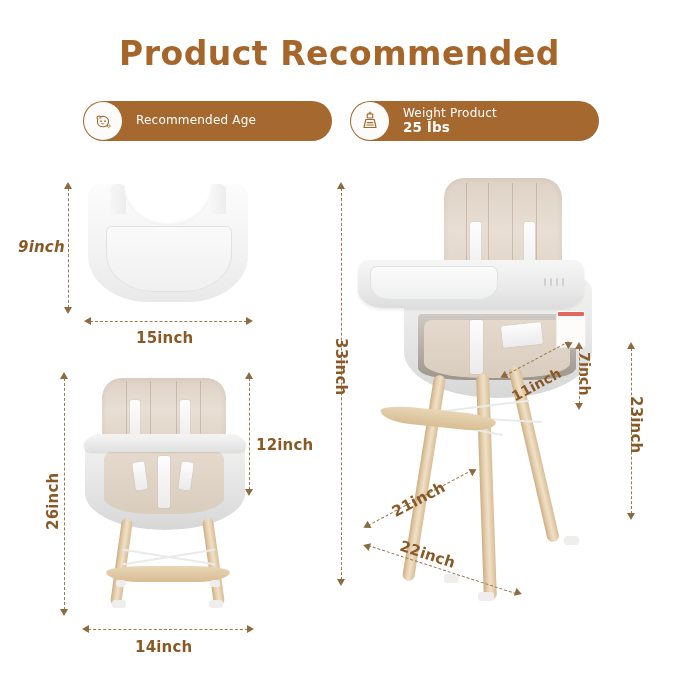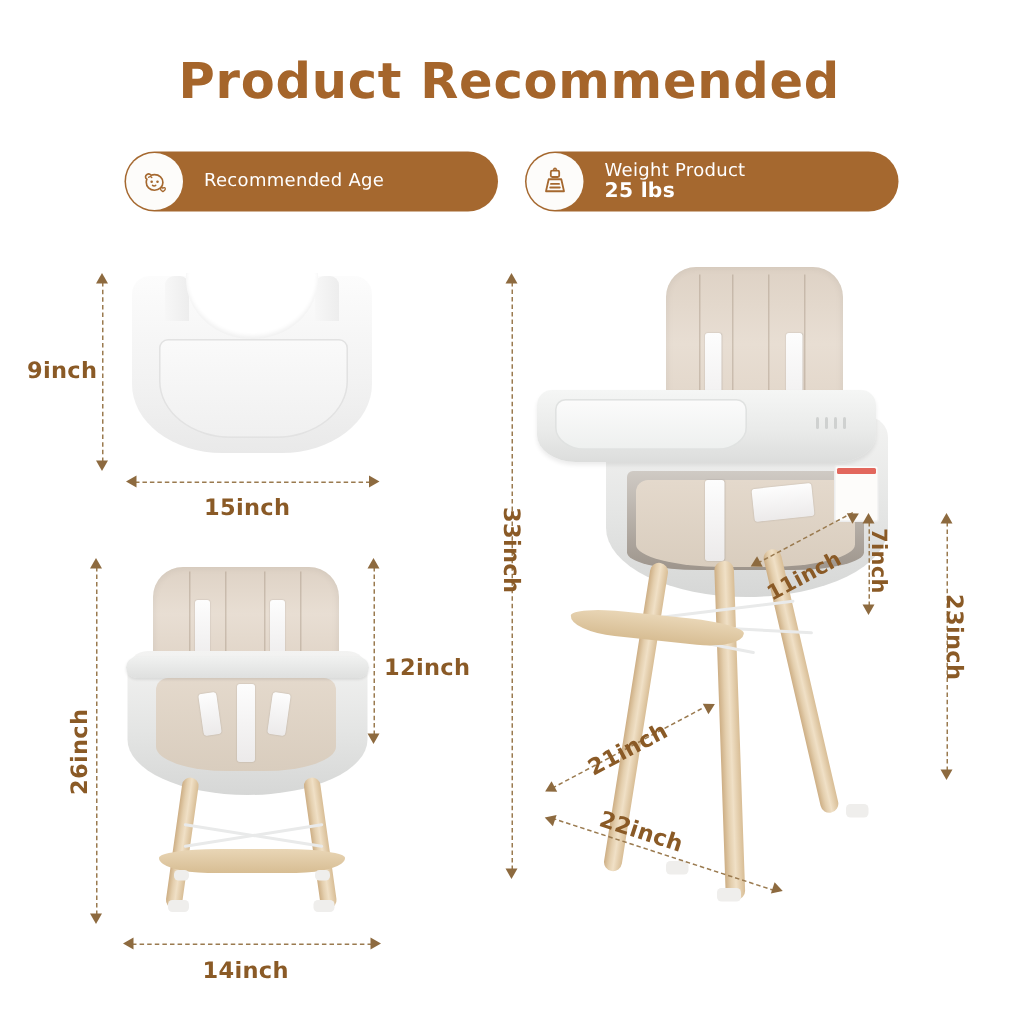--- a/index.html
+++ b/index.html
@@ -276,21 +276,21 @@
     <div class="tray-body"></div>
     <div class="tray-lip-l"></div>
     <div class="tray-lip-r"></div>
     <div class="tray-notch"></div>
     <div class="tray-inner"></div>
   </div>
 
   <div class="dim-v" style="left:68px; top:188px; height:120px;"></div>
   <div class="arw arw-up" style="left:64px; top:182px;"></div>
   <div class="arw arw-down" style="left:64px; top:307px;"></div>
-  <div class="dim-label" style="left:18px; top:238px;">9inch</div>
+  <div class="dim-label" style="left:18px; top:238px;font-style:italic;">9inch</div>
 
   <div class="dim-h" style="left:90px; top:321px; width:157px;"></div>
   <div class="arw arw-left" style="left:84px;  top:317px;"></div>
   <div class="arw arw-right" style="left:246px; top:317px;"></div>
   <div class="dim-label" style="left:136px; top:329px;">15inch</div>
 
   <div class="art" style="left:82px; top:378px; width:172px; height:230px;">
 
     <div class="backrest" style="left:20px; top:0px; width:124px; height:78px;">
       <div class="quilt" style="left:24px;"></div>

